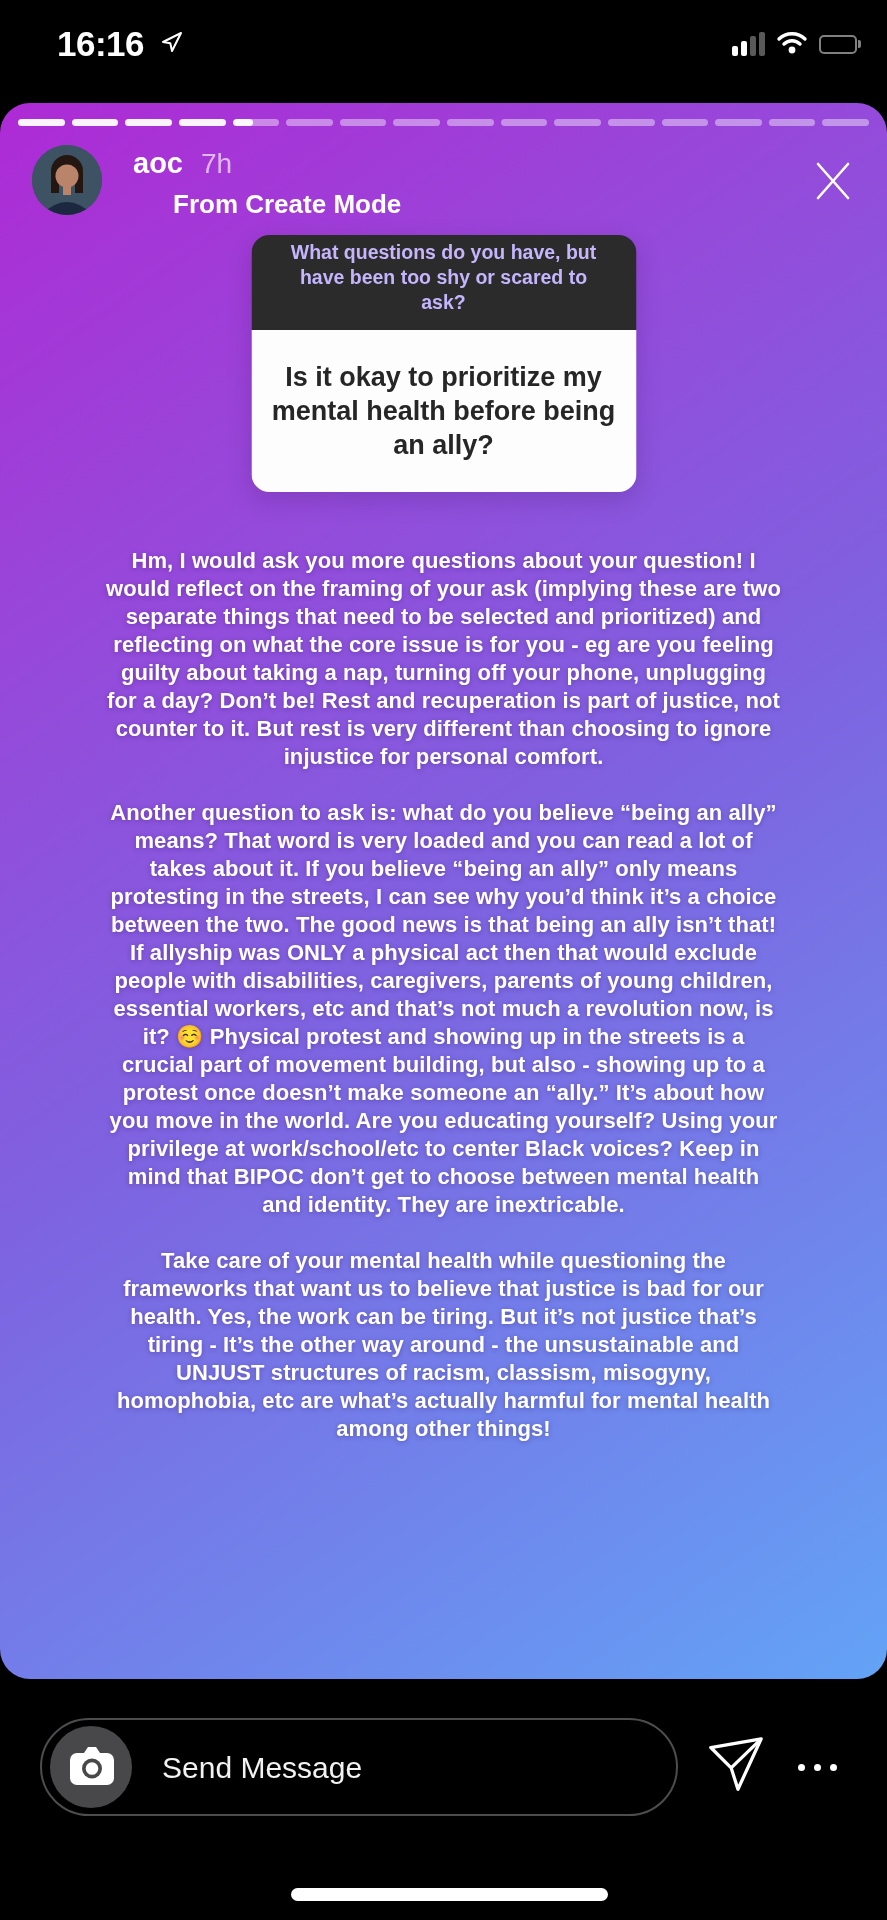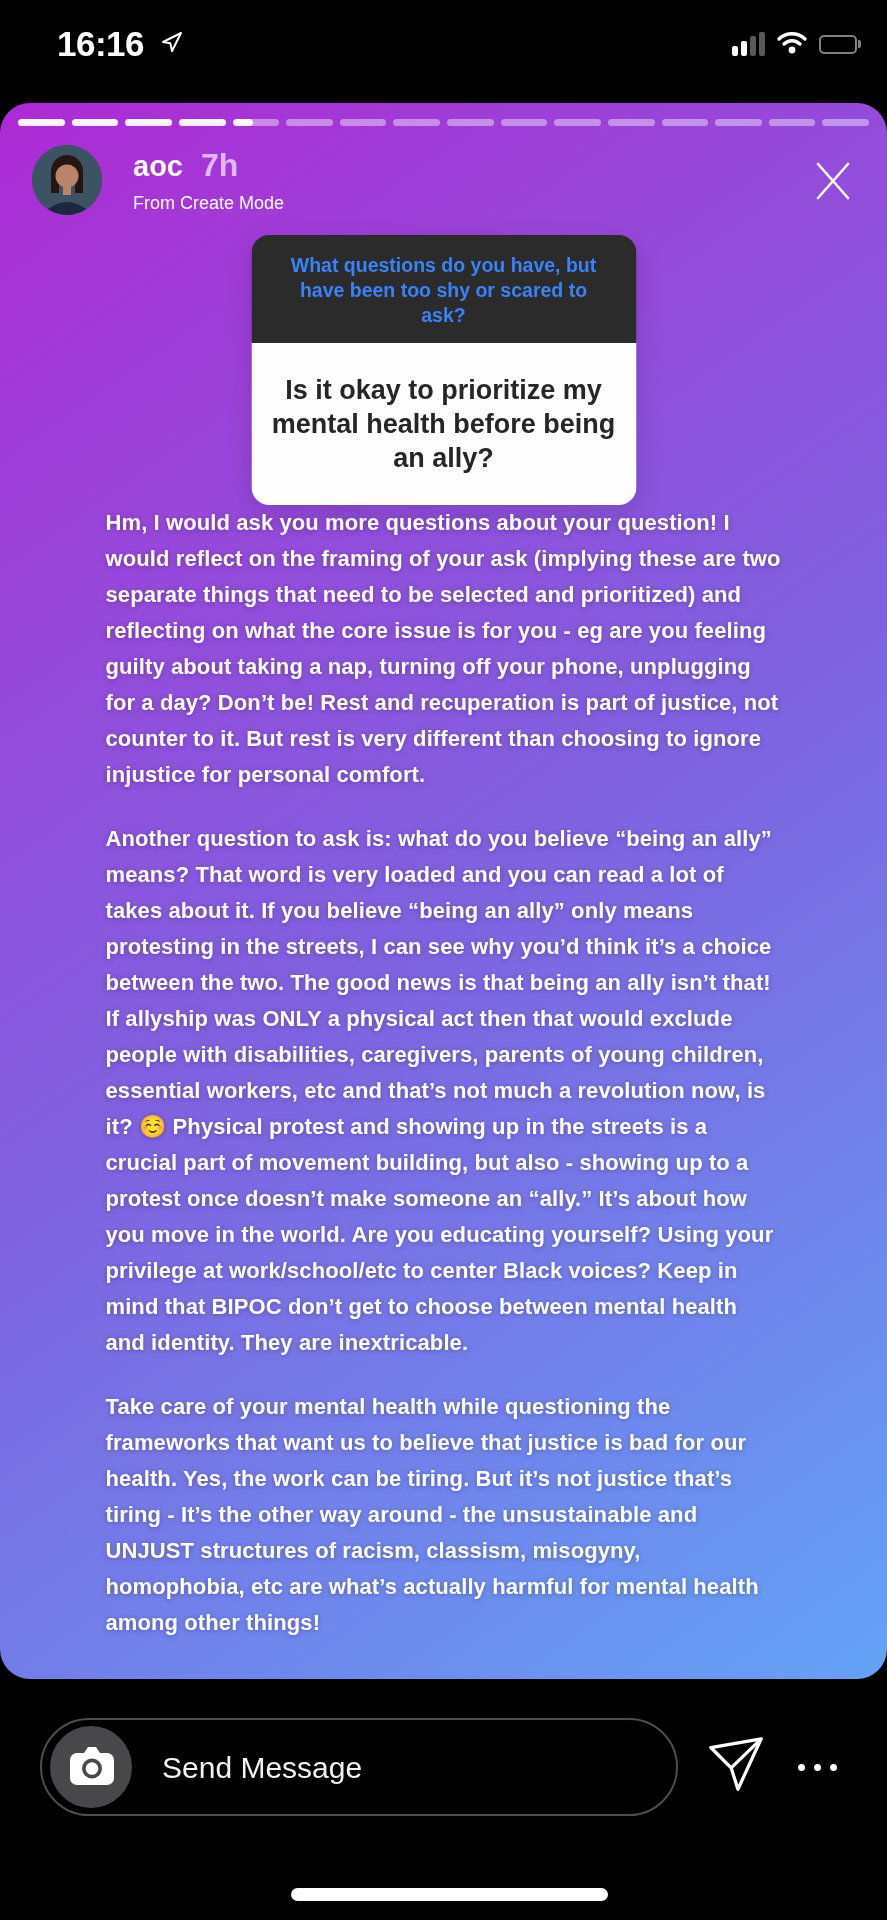--- a/index.html
+++ b/index.html
@@ -25,35 +25,35 @@
   .progress-bar{position:absolute;top:16px;left:18px;right:18px;display:flex;gap:7px;}
   .seg{flex:1;height:7px;border-radius:4px;background:rgba(255,255,255,0.42);overflow:hidden;}
   .seg.done{background:rgba(255,255,255,0.95);}
   .seg-fill{height:100%;border-radius:4px;background:rgba(255,255,255,0.95);}
 
   .story-header{position:absolute;top:42px;left:32px;right:30px;height:80px;}
   .avatar{position:absolute;left:0;top:0;width:70px;height:70px;border-radius:50%;overflow:hidden;background:#3d5263;}
   .hdr-text{position:absolute;left:101px;top:2px;}
   .hdr-line1{display:flex;align-items:baseline;gap:18px;}
   .username{color:#fff;font-size:29px;font-weight:700;}
-  .timestamp{color:rgba(255,255,255,0.65);font-size:32px;font-weight:700;}
-  .subtitle{color:#fff;font-size:18px;font-weight:400;margin-top:9px;}
+  .timestamp{color:rgba(255,255,255,0.65);font-size:28px;font-weight:400;}
+  .subtitle{color:#fff;font-size:26px;font-weight:700;margin-top:9px;margin-left:40px;}
   .close-btn{position:absolute;right:0;top:14px;width:48px;height:48px;display:flex;align-items:center;justify-content:center;}
 
   
   .sticker{position:absolute;top:132px;left:50%;transform:translateX(-50%);width:385px;border-radius:18px;overflow:hidden;
            box-shadow:0 8px 24px rgba(40,10,70,0.18);}
-  .sticker-prompt{background:#2b2b2b;color:#3b82f6;font-size:19.5px;line-height:25px;font-weight:700;text-align:center;
-                  padding:17px 28px 15px 28px;min-height:76px;display:flex;align-items:center;justify-content:center;}
+  .sticker-prompt{background:#2b2b2b;color:#c4b5fd;font-size:19.5px;line-height:25px;font-weight:700;text-align:center;
+                  padding:4px 28px 15px 28px;min-height:76px;display:flex;align-items:center;justify-content:center;}
   .sticker-response{background:#fdfdfd;color:#262626;font-size:27px;line-height:34px;font-weight:700;text-align:center;
                     height:162px;display:flex;align-items:center;justify-content:center;padding:0 8px;box-sizing:border-box;}
 
   
-  .story-text{position:absolute;top:402px;left:50%;transform:translateX(-50%);width:676px;
-              color:#fff;font-size:22px;line-height:36px;font-weight:700;letter-spacing:0.1px;
+  .story-text{position:absolute;top:444px;left:50%;transform:translateX(-50%);width:676px;
+              color:#fff;font-size:22px;line-height:28px;font-weight:700;text-align:center;letter-spacing:0.1px;
               text-shadow:0 1px 5px rgba(40,20,90,0.35);}
   .story-text p{margin:0 0 28px 0;}
   .story-text p:last-child{margin-bottom:8px;}
 
   
   .bottom-bar{position:absolute;left:6px;top:1679px;width:887px;height:241px;background:#000;}
   .msg-pill{position:absolute;left:34px;top:39px;width:638px;height:98px;border:2px solid #4d4d50;border-radius:50px;
             box-sizing:border-box;display:flex;align-items:center;background:#000;}
   .cam-btn{position:absolute;left:8px;top:6px;width:82px;height:82px;border-radius:50%;background:#48484a;
            display:flex;align-items:center;justify-content:center;}

